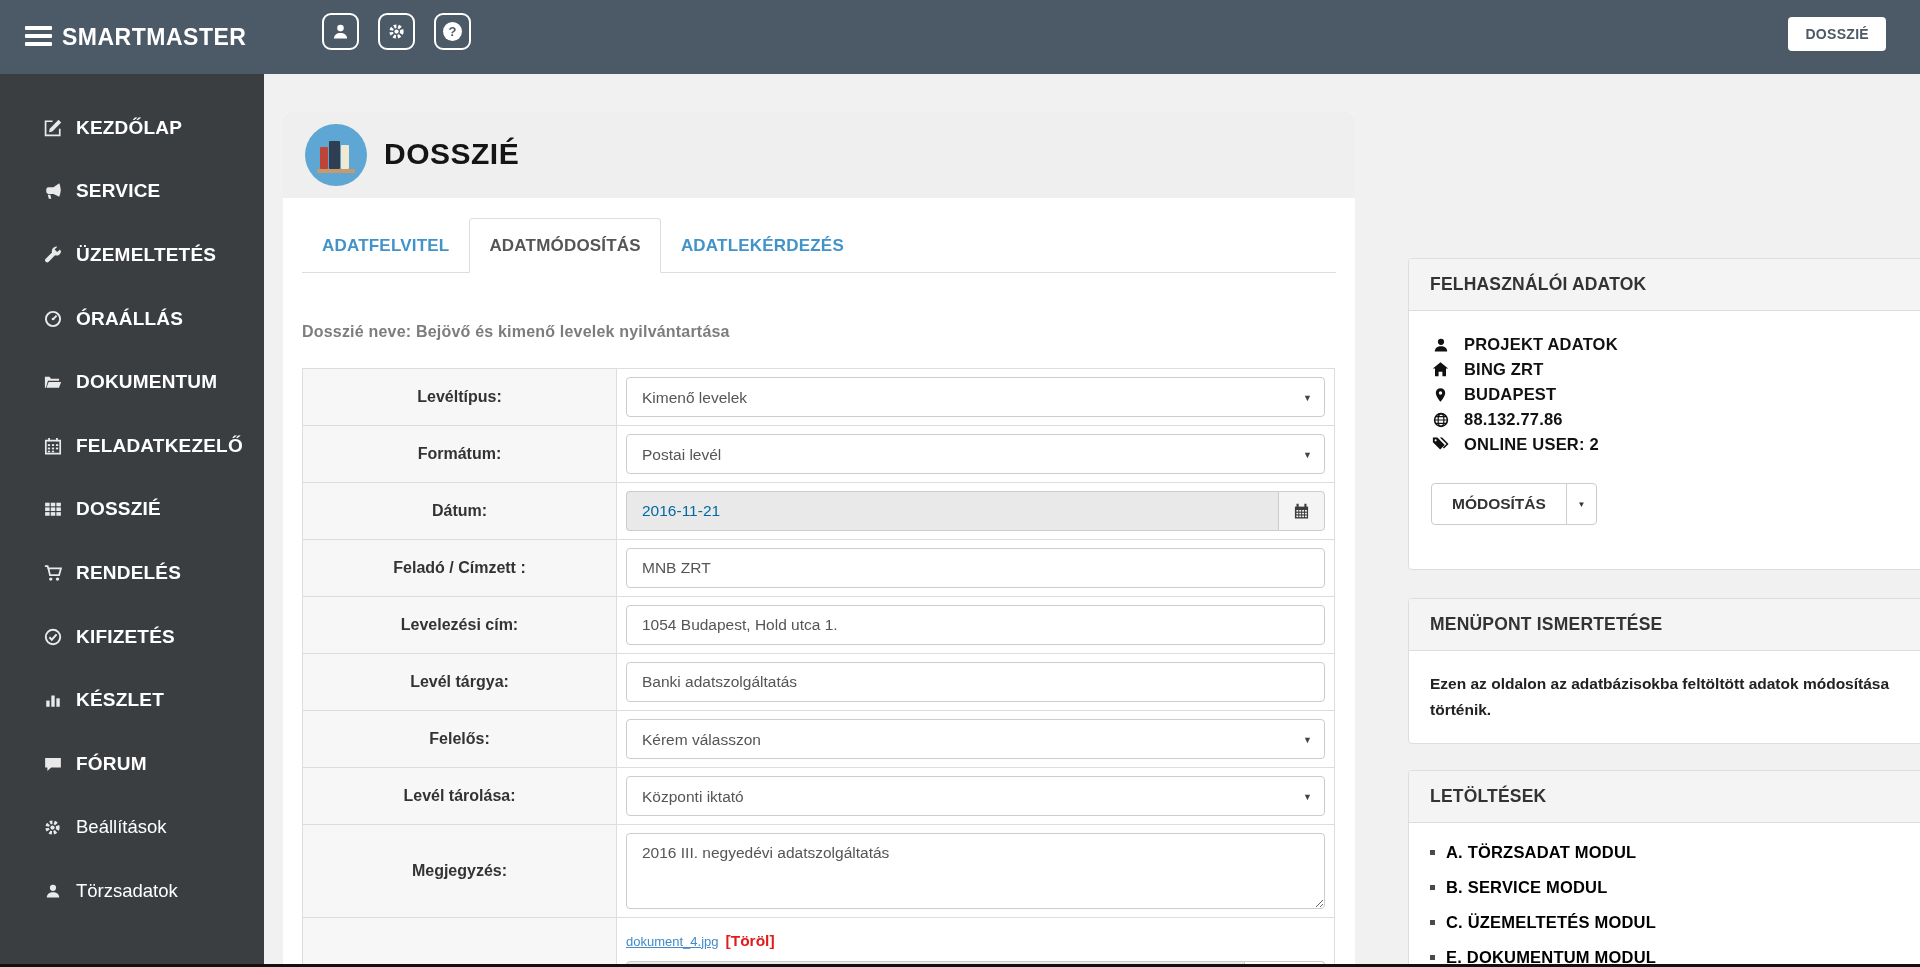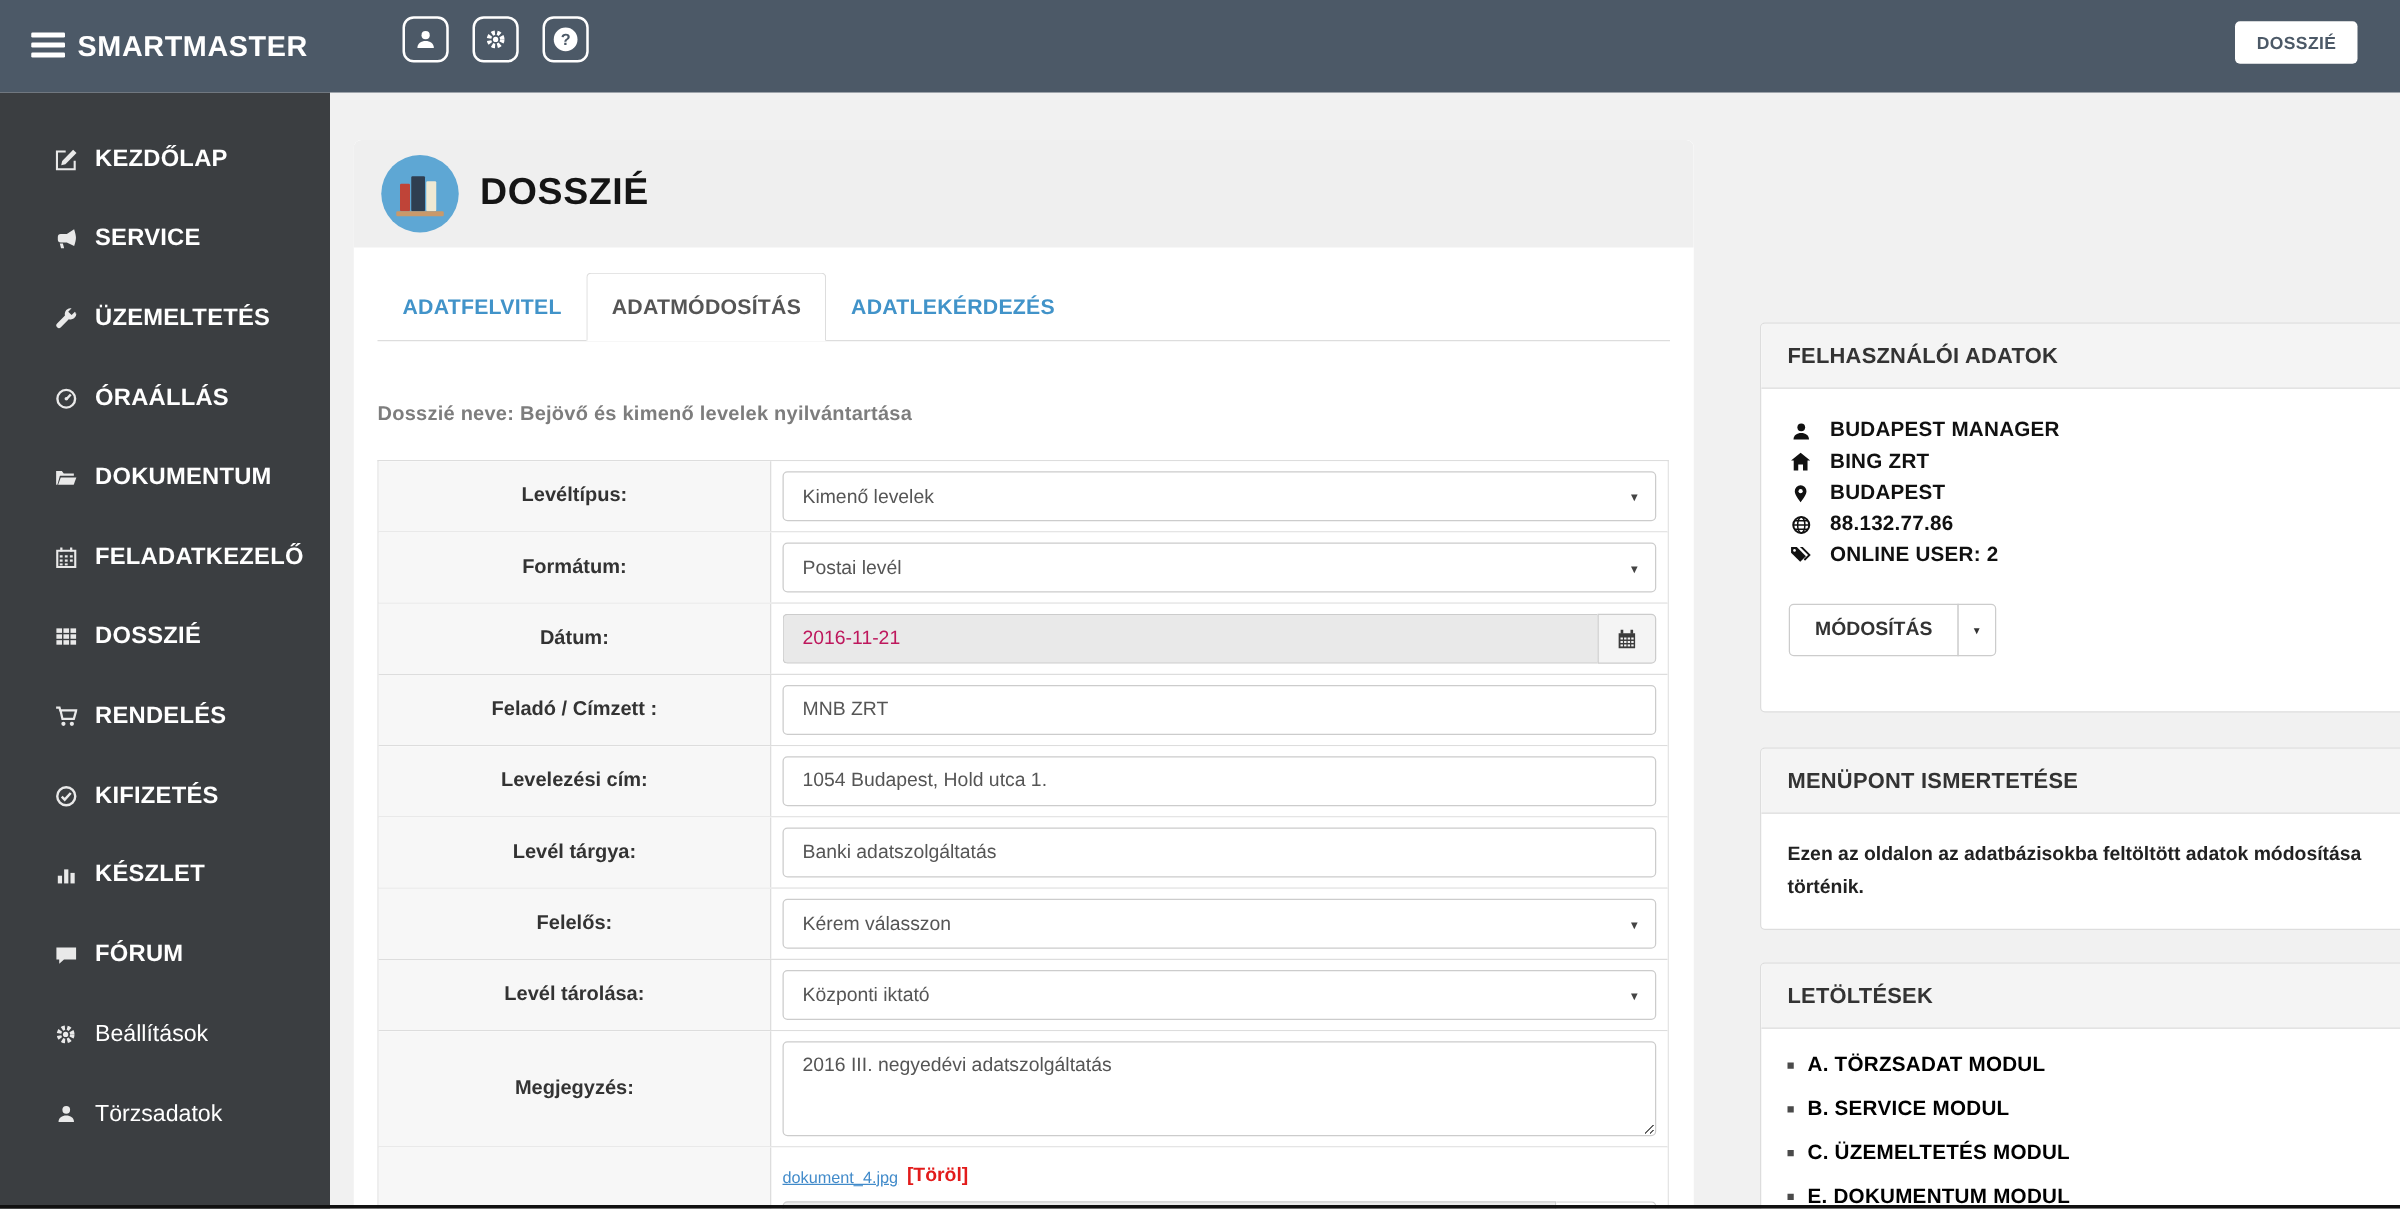--- a/index.html
+++ b/index.html
@@ -58,21 +58,21 @@
             color:#333; padding:4px 10px; }
   .ffield { flex:1; padding:8px 9px; display:flex; align-items:center; }
   .ffield.block { display:block; }
   .inp, .selbox, .ta { width:100%; border:1px solid #ccc; border-radius:4px; font-family:inherit;
                         color:#555; font-size:15.5px; background:#fff; }
   .inp { height:40px; padding:0 15px; }
   .selbox { height:40px; display:flex; align-items:center; justify-content:space-between;
             padding:1px 12px 0 15px; cursor:pointer; }
   .sel-caret { font-size:9px; color:#444; }
   .dategrp { display:flex; width:100%; }
-  .inp.date { background:#e9e9e9; border-radius:4px 0 0 4px; border-right:none; flex:1; color:#be185d; }
+  .inp.date { background:#e9e9e9; border-radius:4px 0 0 4px; border-right:none; flex:1; color:#0369a1; }
   .addon { width:47px; height:40px; border:1px solid #ccc; border-radius:0 4px 4px 0; background:#f4f4f4;
            display:flex; align-items:center; justify-content:center; color:#3c3c3c; cursor:pointer; }
   .ta { height:76px; padding:8px 15px; resize:both; line-height:22px; }
   .fileline { margin:6px 0 11px; display:flex; align-items:center; gap:7px; }
   .filelink { font-size:13px; font-weight:normal; color:#428bca; text-decoration:underline; cursor:pointer; }
   .dellink { font-size:15.5px; font-weight:bold; color:#e21b1b; cursor:pointer; }
   .filegrp { display:flex; height:40px; width:100%; }
   .filebar { flex:1; background:#ececec; border:1px solid #ccc; border-radius:4px 0 0 4px; }
   .filebtn { width:80px; border:1px solid #ccc; border-left:none; border-radius:0 4px 4px 0; background:#fff;
              display:flex; align-items:center; justify-content:center; font-size:15px; font-weight:bold;
@@ -414,21 +414,21 @@
   <section class="panel p-user">
     <div class="phead">FELHASZNÁLÓI ADATOK</div>
     <div class="ulist">
       <div class="uitem">
         <span class="uicon">
           <svg width="16" height="16" viewBox="0 0 16 16" fill="currentColor">
               <circle cx="8" cy="4.8" r="3.1"></circle>
               <path d="M1.8 14.5c0-3.4 2.8-5.2 6.2-5.2s6.2 1.8 6.2 5.2z"></path>
             </svg>
         </span>
-        <span class="utext">BUDAPEST MANAGER</span>
+        <span class="utext">PROJEKT ADATOK</span>
       </div>
       <div class="uitem">
         <span class="uicon">
           <svg width="17" height="17" viewBox="0 0 16 16" fill="currentColor">
               <path d="M8 1.2L15.2 7h-2v7.4H9.8V10H6.2v4.4H2.8V7h-2z"></path>
             </svg>
         </span>
         <span class="utext">BING ZRT</span>
       </div>
       <div class="uitem">

